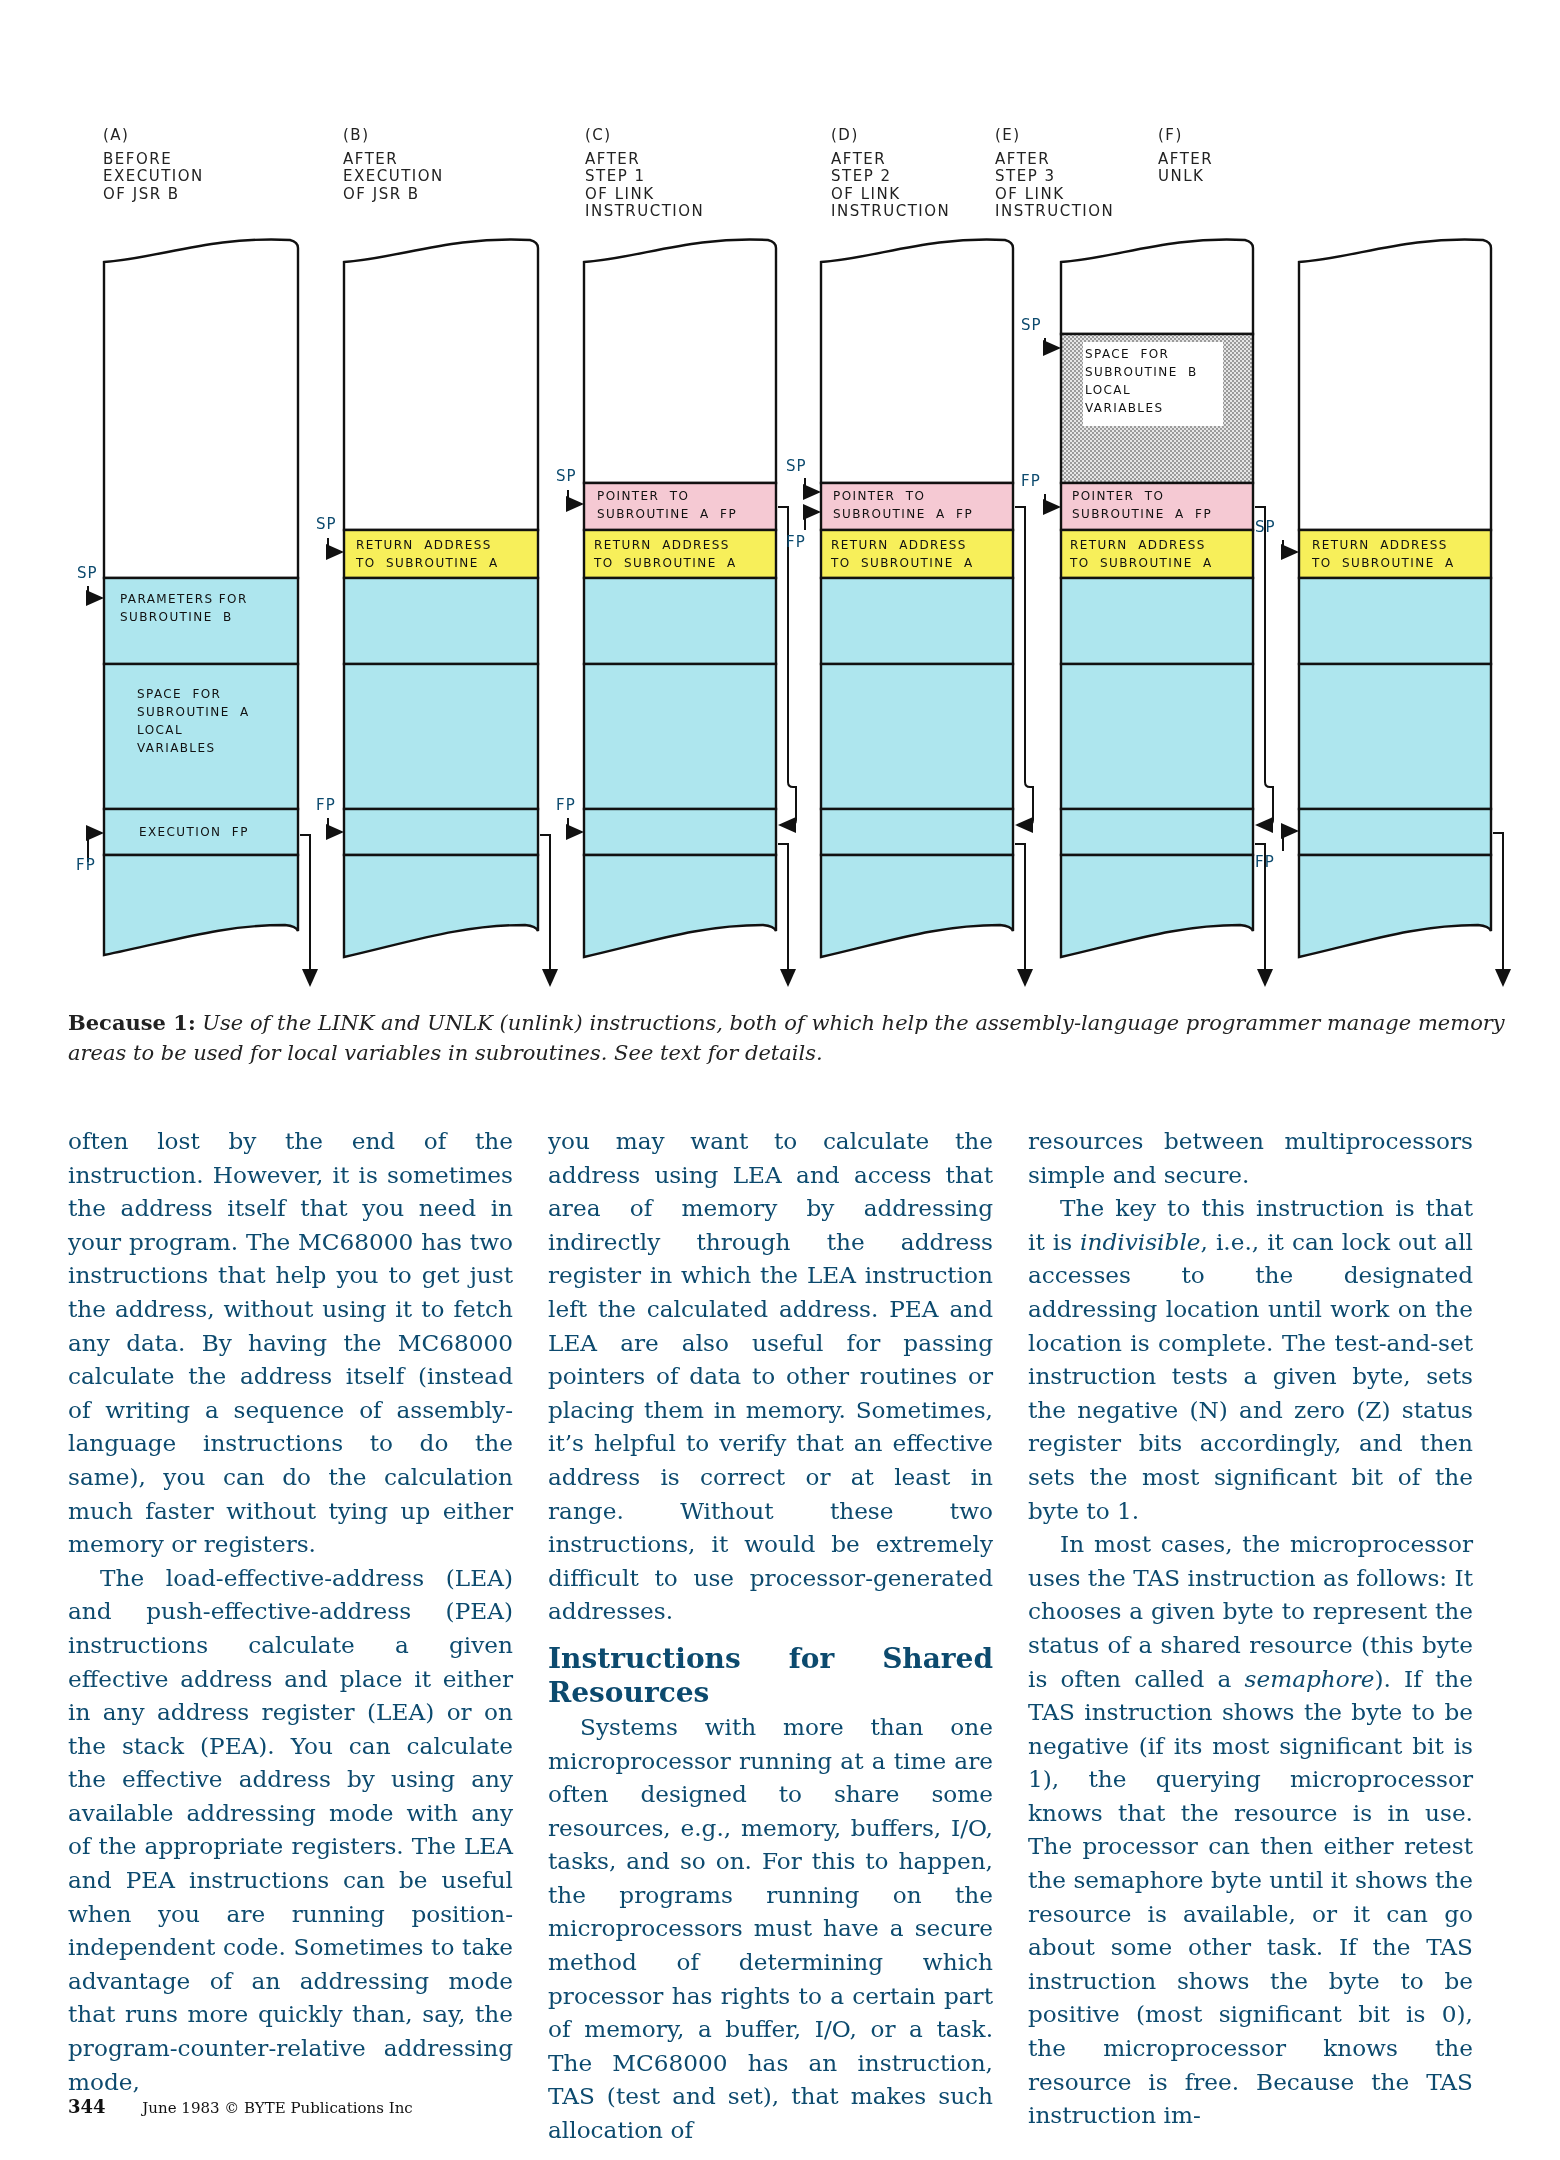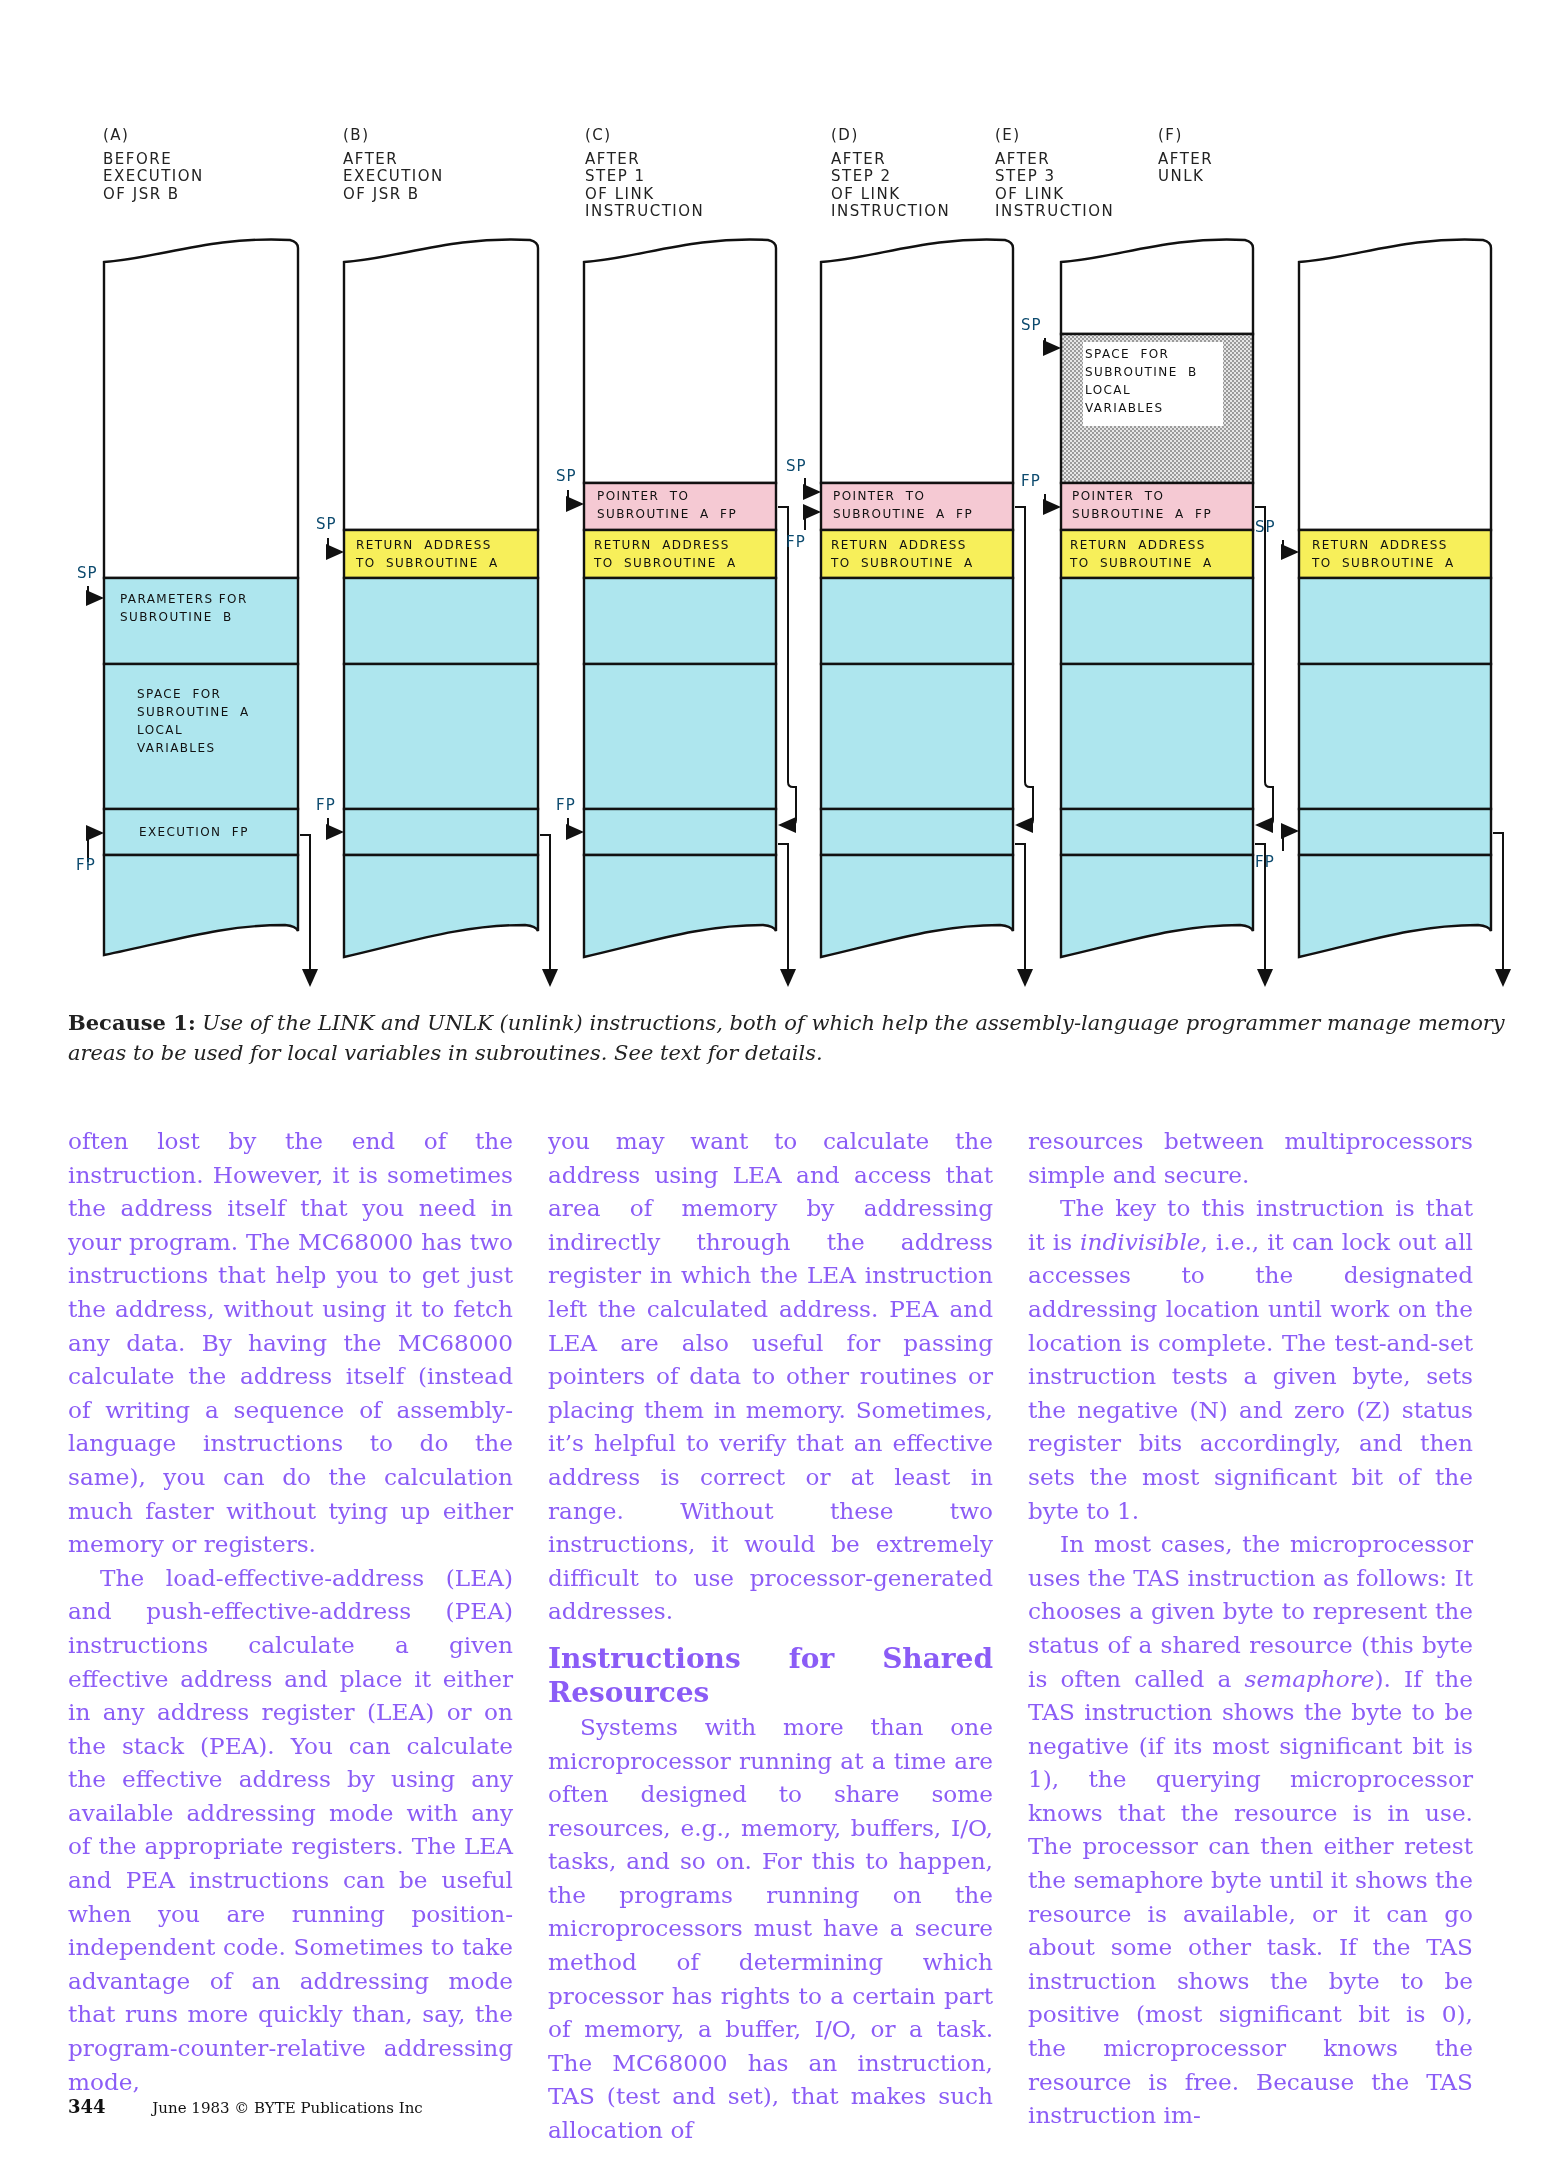--- a/index.html
+++ b/index.html
@@ -6,26 +6,26 @@
   body{width:1560px;height:2160px;position:relative;overflow:hidden;color:#1a1a1a;}
   .diagram{position:absolute;left:0;top:0;width:1560px;height:1000px;}
   .col-label{position:absolute;font-family:"DejaVu Sans",sans-serif;font-size:15px;letter-spacing:1.5px;line-height:17.5px;color:#222;white-space:pre;}
   .col-label .tag{display:block;margin-bottom:6px;}
   .stack-svg{position:absolute;left:0;top:0;}
   .cell-text{position:absolute;font-family:"DejaVu Sans",sans-serif;font-size:12px;letter-spacing:1.4px;line-height:18px;color:#111;white-space:pre;}
   .ptr{position:absolute;font-family:"DejaVu Sans",sans-serif;font-size:15px;letter-spacing:1px;color:#0c4a6e;}
   .caption{position:absolute;left:68px;top:1008px;width:1440px;font-family:"DejaVu Serif",serif;font-size:21px;line-height:30px;color:#222;}
   .caption .fig{font-weight:bold;font-style:normal;}
   .caption .ctext{font-style:italic;}
-  .column{position:absolute;top:1124px;width:445px;font-family:"DejaVu Serif",serif;font-size:23.2px;line-height:33.6px;color:#8b5cf6;text-align:justify;hyphens:manual;}
+  .column{position:absolute;top:1124px;width:445px;font-family:"DejaVu Serif",serif;font-size:23.2px;line-height:33.6px;color:#0c4a6e;text-align:justify;hyphens:manual;}
   .column p{margin:0;}
   .column p.indent{text-indent:32px;}
   .column h3{margin:14px 0 0 0;font-family:"DejaVu Serif",serif;font-size:28px;font-weight:bold;line-height:34px;}
   .footer{position:absolute;left:68px;top:2096px;font-family:"DejaVu Serif",serif;font-size:15px;color:#111;}
-  .footer .pg{font-weight:bold;font-size:18px;margin-right:42px;}
+  .footer .pg{font-weight:bold;font-size:18px;margin-right:32px;}
 </style>
 </head>
 <body>
 
 <div class="diagram">
 
   <div class="col-label" style="left:103px;top:92px;">
     <span class="tag">(A)</span><span>BEFORE
 EXECUTION
 OF JSR B</span>

